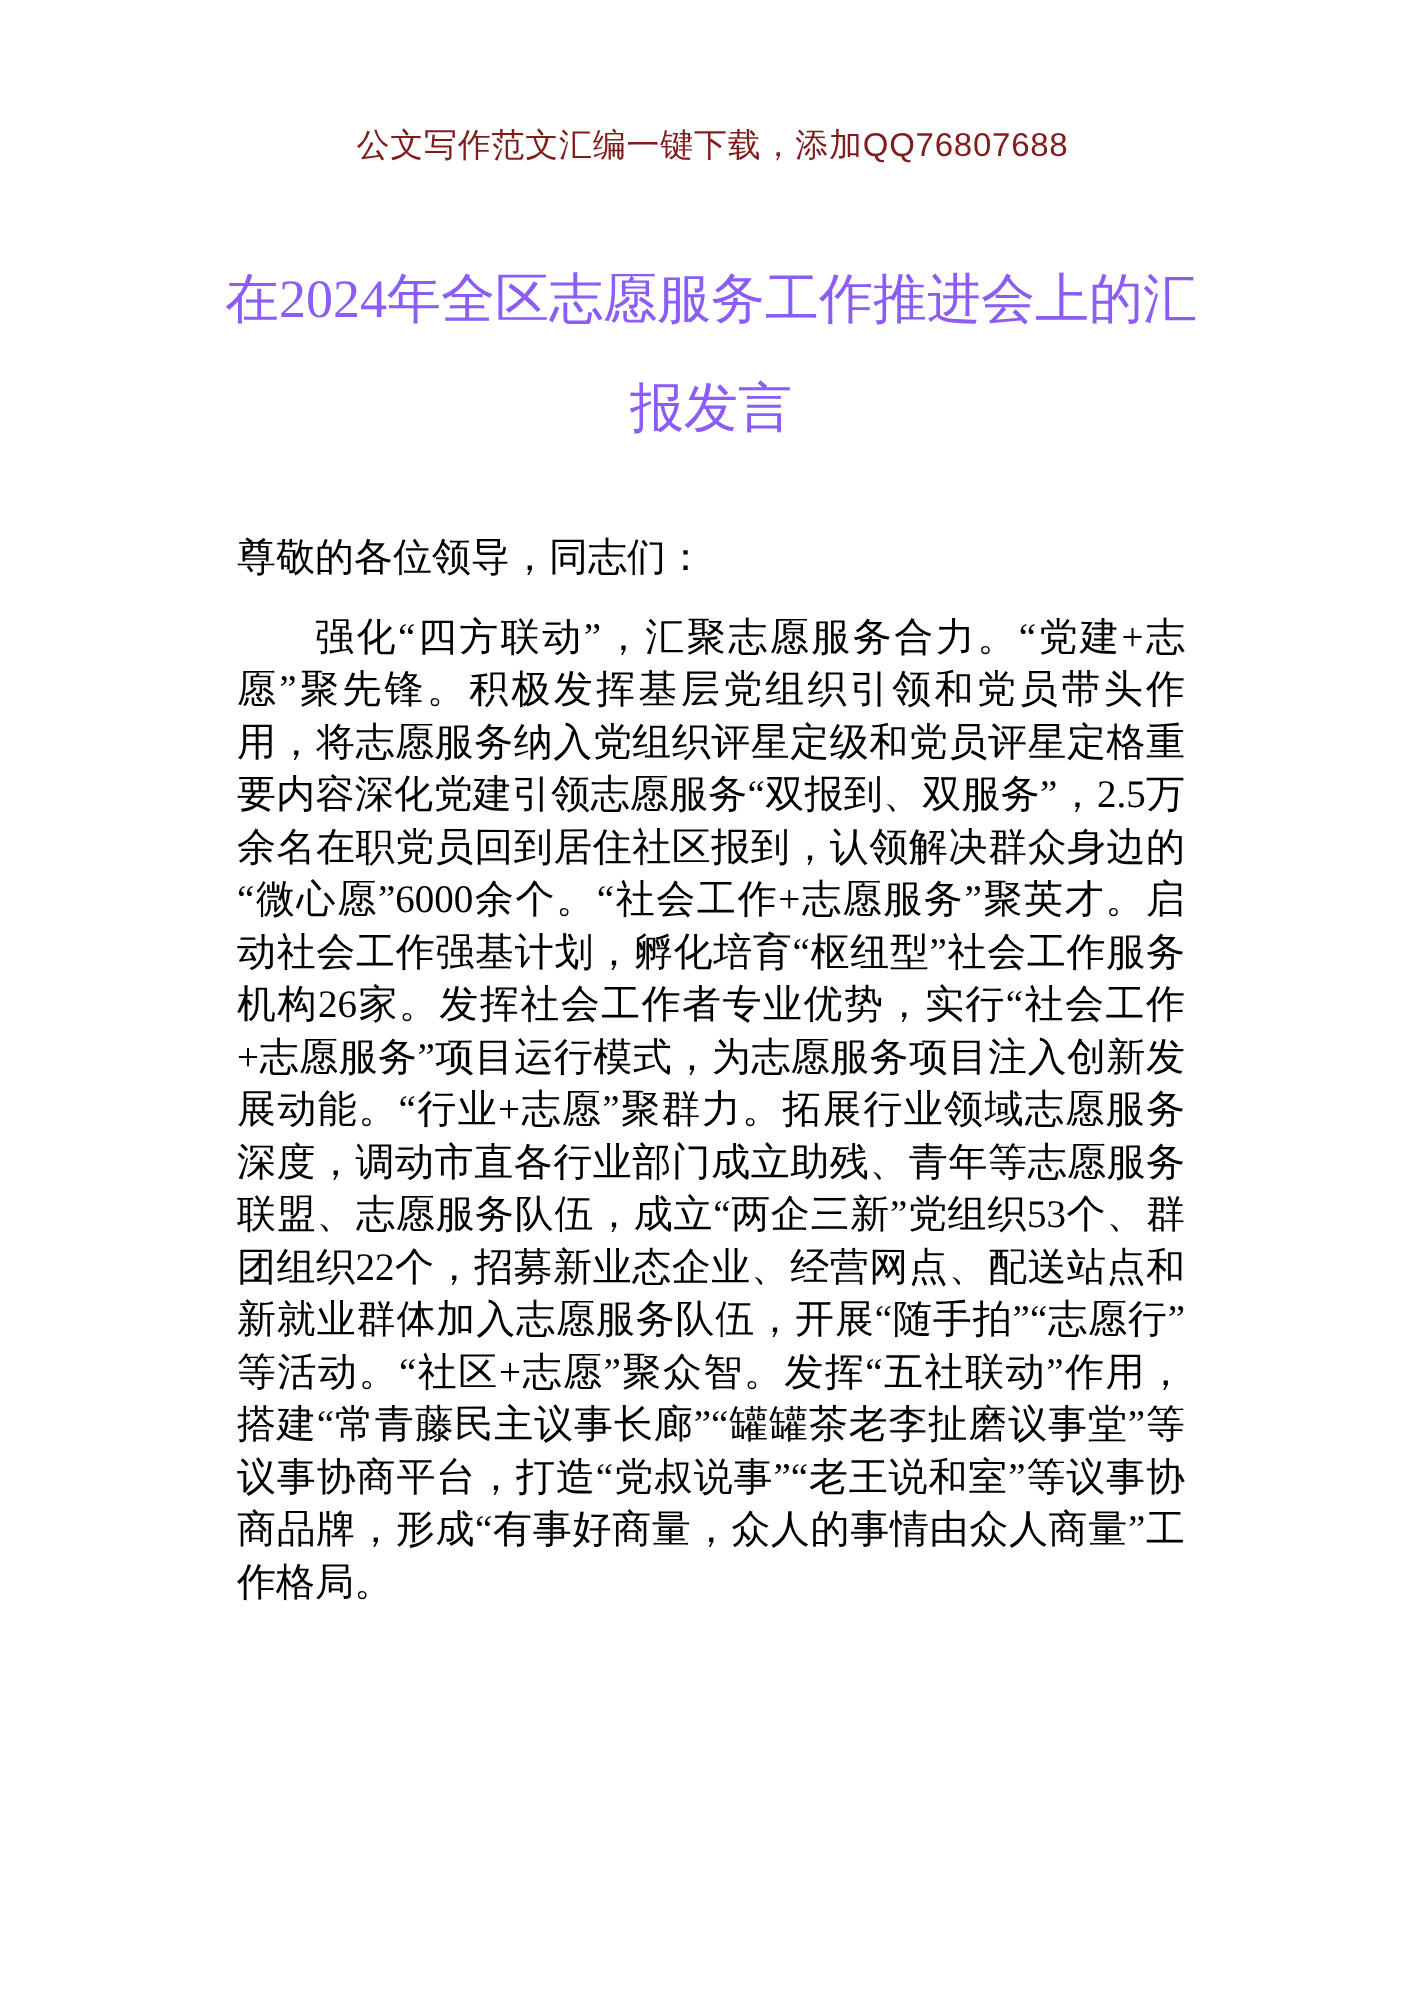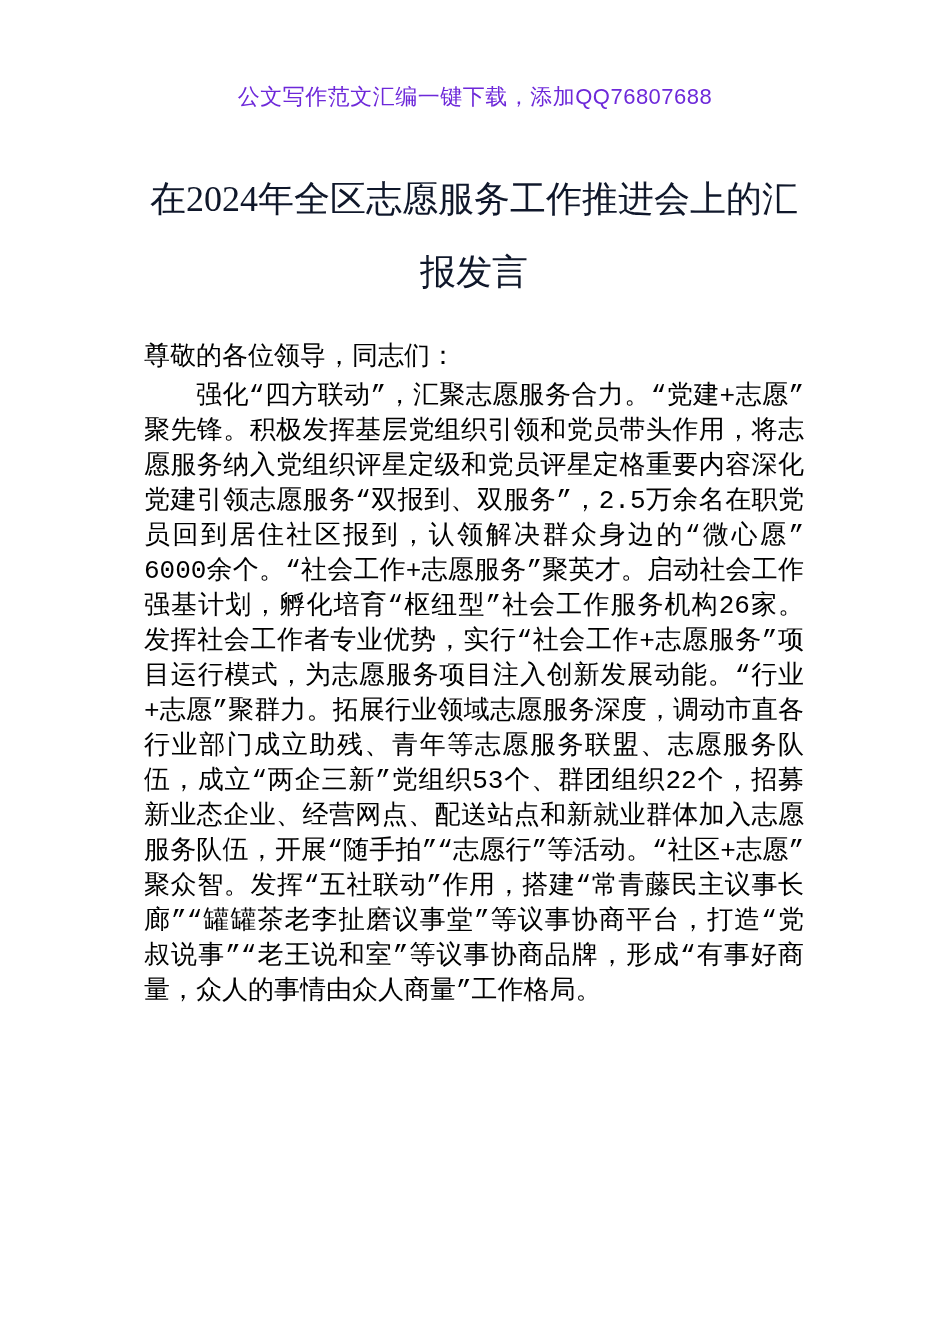--- a/index.html
+++ b/index.html
@@ -36,51 +36,50 @@
     position: absolute;
     top: 163px;
     left: 140px;
     width: 668px;
     margin: 0;
     text-align: center;
     font-family: "Liberation Serif", "DejaVu Serif", serif;
     font-weight: 400;
     font-size: 36px;
     line-height: 73px;
-    color: #0f172a;
+    color: #8b5cf6;
   }
   .title-line {
     display: block;
   }
   .body-text {
     position: absolute;
     top: 336px;
     left: 140px;
     width: 668px;
     font-family: "Liberation Serif", "DejaVu Serif", serif;
     font-size: 26px;
     line-height: 35px;
     text-align: justify;
     color: #000000;
   }
   .body-text p {
-    margin: 4px;
+    margin: 18px;
     padding: 0;
-    font-family: Liberation Mono, monospace;
   }
   .para {
     text-indent: 2em;
   }
 </style>
 </head>
 <body>
 
 <div class="page">
 
-  <div class="notice" style="color: #6d28d9;">公文写作范文汇编一键下载，添加QQ76807688</div>
+  <div class="notice" style="color: #7f1d1d;">公文写作范文汇编一键下载，添加QQ76807688</div>
 
   <h1 class="title">
     <span class="title-line">在2024年全区志愿服务工作推进会上的汇</span>
     <span class="title-line">报发言</span>
   </h1>
 
   <div class="body-text">
     <p class="salutation">尊敬的各位领导，同志们：</p>
     <p class="para">强化“四方联动”，汇聚志愿服务合力。“党建+志愿”聚先锋。积极发挥基层党组织引领和党员带头作用，将志愿服务纳入党组织评星定级和党员评星定格重要内容深化党建引领志愿服务“双报到、双服务”，2.5万余名在职党员回到居住社区报到，认领解决群众身边的“微心愿”6000余个。“社会工作+志愿服务”聚英才。启动社会工作强基计划，孵化培育“枢纽型”社会工作服务机构26家。发挥社会工作者专业优势，实行“社会工作+志愿服务”项目运行模式，为志愿服务项目注入创新发展动能。“行业+志愿”聚群力。拓展行业领域志愿服务深度，调动市直各行业部门成立助残、青年等志愿服务联盟、志愿服务队伍，成立“两企三新”党组织53个、群团组织22个，招募新业态企业、经营网点、配送站点和新就业群体加入志愿服务队伍，开展“随手拍”“志愿行”等活动。“社区+志愿”聚众智。发挥“五社联动”作用，搭建“常青藤民主议事长廊”“罐罐茶老李扯磨议事堂”等议事协商平台，打造“党叔说事”“老王说和室”等议事协商品牌，形成“有事好商量，众人的事情由众人商量”工作格局。</p>
   </div>

